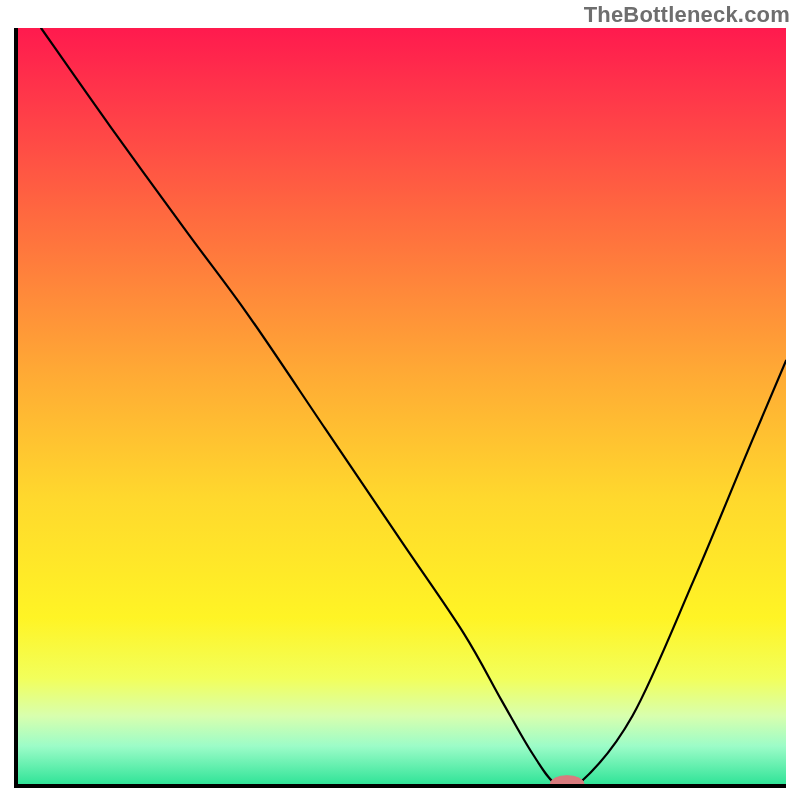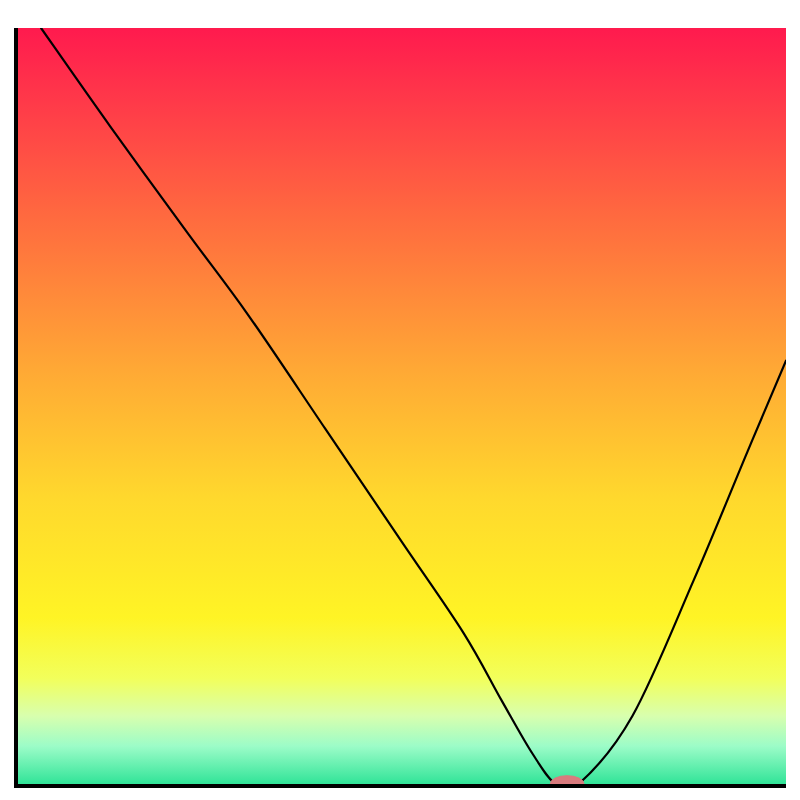--- a/index.html
+++ b/index.html
@@ -71,20 +71,21 @@
   .marker {
     fill: #d97b7e;
     stroke: #d97b7e;
   }
 </style>
 </head>
 <body>
 
 <div class="chart-container">
 
+  <div class="watermark">TheBottleneck.com</div>
 
   <div class="plot-frame">
     <div class="gradient-bg"></div>
 
     <svg class="curve" viewBox="0 0 100 100" preserveAspectRatio="none">
       <path class="curve-path" d="M 3.00 0.00 C 4.50 2.17, 8.83 8.50, 12.00 13.00 C 15.17 17.50, 19.00 22.83, 22.00 27.00 C 25.00 31.17, 27.00 33.67, 30.00 38.00 C 33.00 42.33, 36.67 48.00, 40.00 53.00 C 43.33 58.00, 47.00 63.50, 50.00 68.00 C 53.00 72.50, 55.83 76.50, 58.00 80.00 C 60.17 83.50, 61.50 86.33, 63.00 89.00 C 64.50 91.67, 65.83 94.17, 67.00 96.00 C 68.17 97.83, 69.00 99.33, 70.00 100.00 C 71.00 100.67, 71.33 101.50, 73.00 100.00 C 74.67 98.50, 77.50 95.50, 80.00 91.00 C 82.50 86.50, 85.50 78.83, 88.00 73.00 C 90.50 67.17, 93.00 60.83, 95.00 56.00 C 97.00 51.17, 99.17 46.00, 100.00 44.00" vector-effect="non-scaling-stroke"></path>
       <ellipse class="marker" cx="71.50" cy="100.00" rx="2.2" ry="1.1" vector-effect="non-scaling-stroke" fill="#d97b7e" stroke="#d97b7e"></ellipse>
     </svg>
   </div>
 

